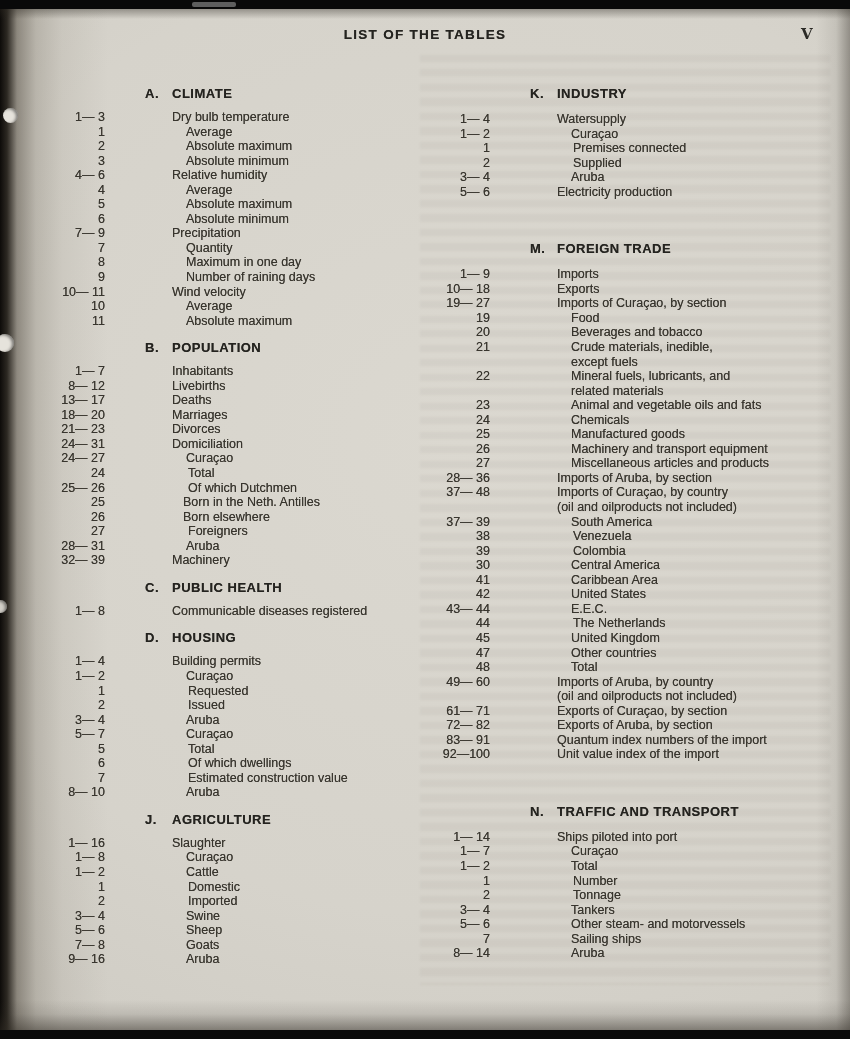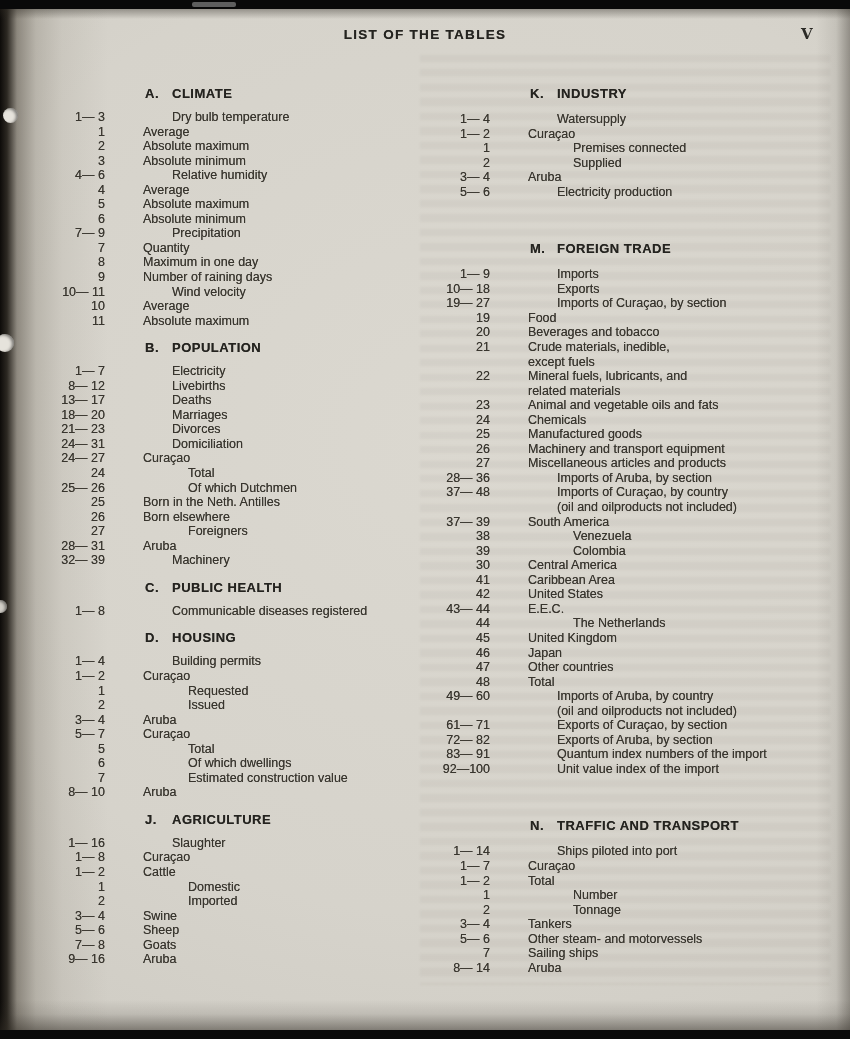--- a/index.html
+++ b/index.html
@@ -62,23 +62,23 @@
     display:flex;margin-left:105px;margin-bottom:8px;height:16px;
     font-size:13px;font-weight:bold;letter-spacing:0.5px;color:#24231f;
     text-shadow:0 0 0.4px rgba(35,34,31,0.7);
   }
   .col-right .sec-header{margin-bottom:10px;}
   .sec-letter{width:27px;flex:none;}
   .row{display:flex;font-size:12.5px;line-height:14.55px;color:#38352e;
        text-shadow:0 0 0.35px rgba(52,49,42,0.75);}
   .num{width:65px;flex:none;text-align:right;white-space:pre;}
   .label{margin-left:67px;white-space:nowrap;}
-  .label.ind1{margin-left:38px;}
+  .label.ind1{margin-left:81px;}
   .label.ind2{margin-left:83px;}
-  .label.ind3{margin-left:38px;text-align:center;}
+  .label.ind3{margin-left:78px;text-align:center;}
 </style>
 </head>
 <body>
 
 <div class="page">
   <div class="paper"></div>
   <div class="bleed"></div>
   <div class="edge-left"></div>
   <div class="edge-right"></div>
   <div class="edge-bottom"></div>
@@ -163,21 +163,21 @@
           <span class="label ind1">Absolute maximum</span>
         </div>
       </section>
       <section class="toc-section">
         <div class="sec-header">
           <span class="sec-letter">B.</span>
           <span class="sec-title">POPULATION</span>
         </div>
         <div class="row">
           <span class="num">1— 7</span>
-          <span class="label">Electricity</span>
+          <span class="label">Inhabitants</span>
         </div>
         <div class="row">
           <span class="num">8— 12</span>
           <span class="label">Livebirths</span>
         </div>
         <div class="row">
           <span class="num">13— 17</span>
           <span class="label">Deaths</span>
         </div>
         <div class="row">
@@ -458,24 +458,20 @@
         </div>
         <div class="row">
           <span class="num">44</span>
           <span class="label ind2">The Netherlands</span>
         </div>
         <div class="row">
           <span class="num">45</span>
           <span class="label ind1">United Kingdom</span>
         </div>
         <div class="row">
-          <span class="num">46</span>
-          <span class="label ind1">Japan</span>
-        </div>
-        <div class="row">
           <span class="num">47</span>
           <span class="label ind1">Other countries</span>
         </div>
         <div class="row">
           <span class="num">48</span>
           <span class="label ind1">Total</span>
         </div>
         <div class="row">
           <span class="num">49— 60</span>
           <span class="label">Imports of Aruba, by country</span>

